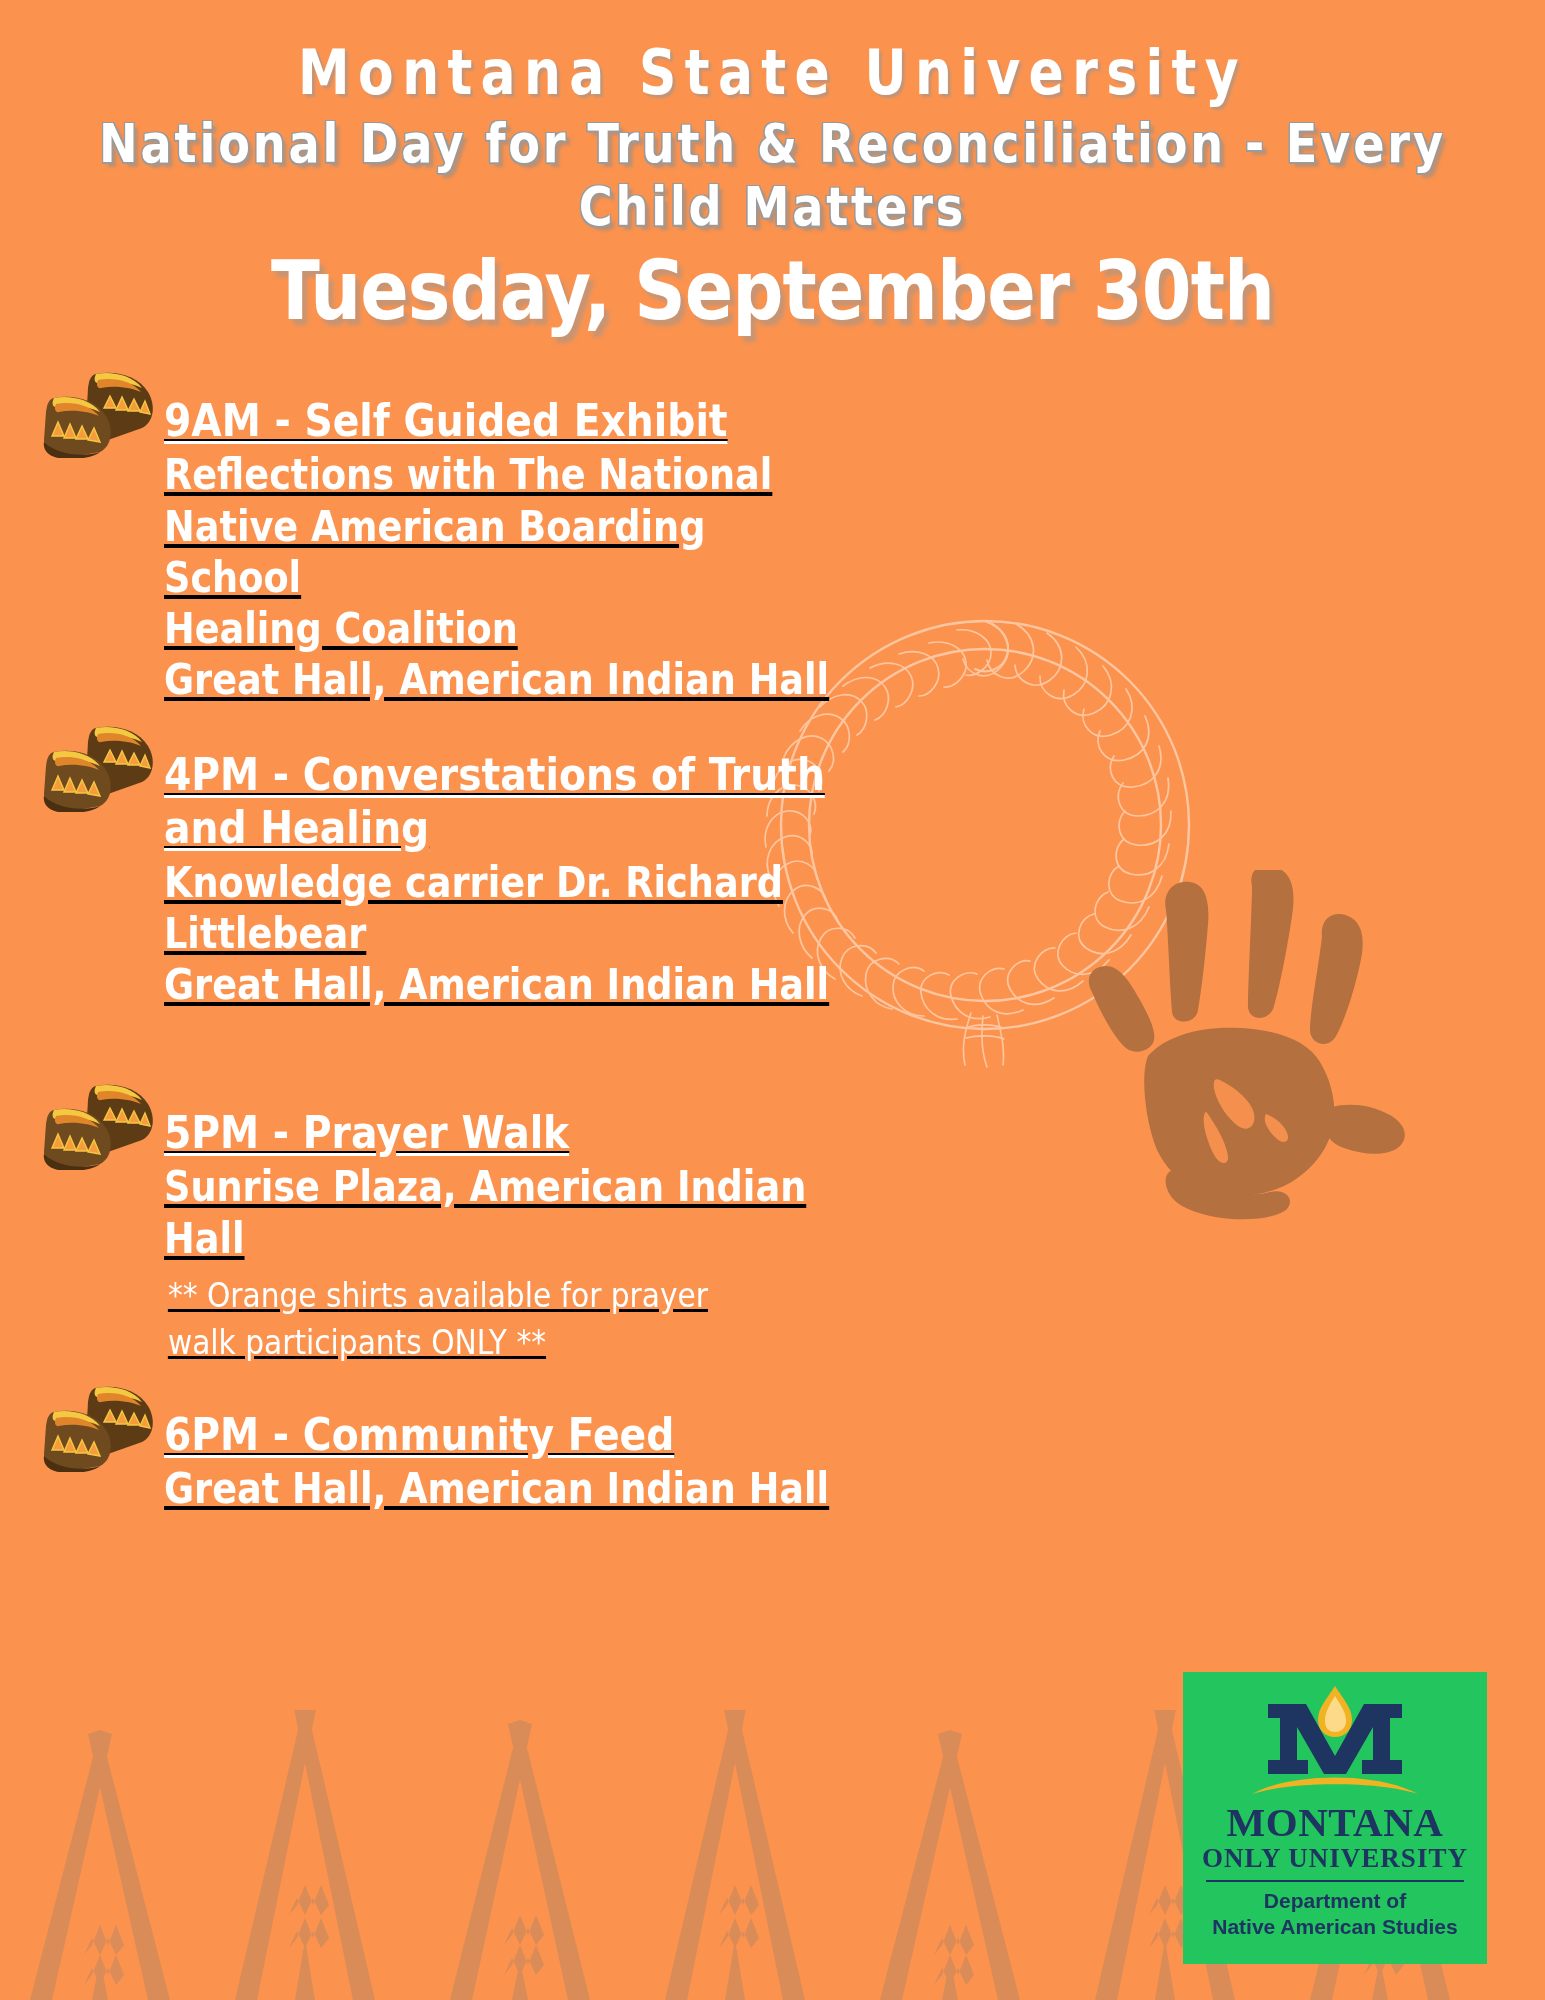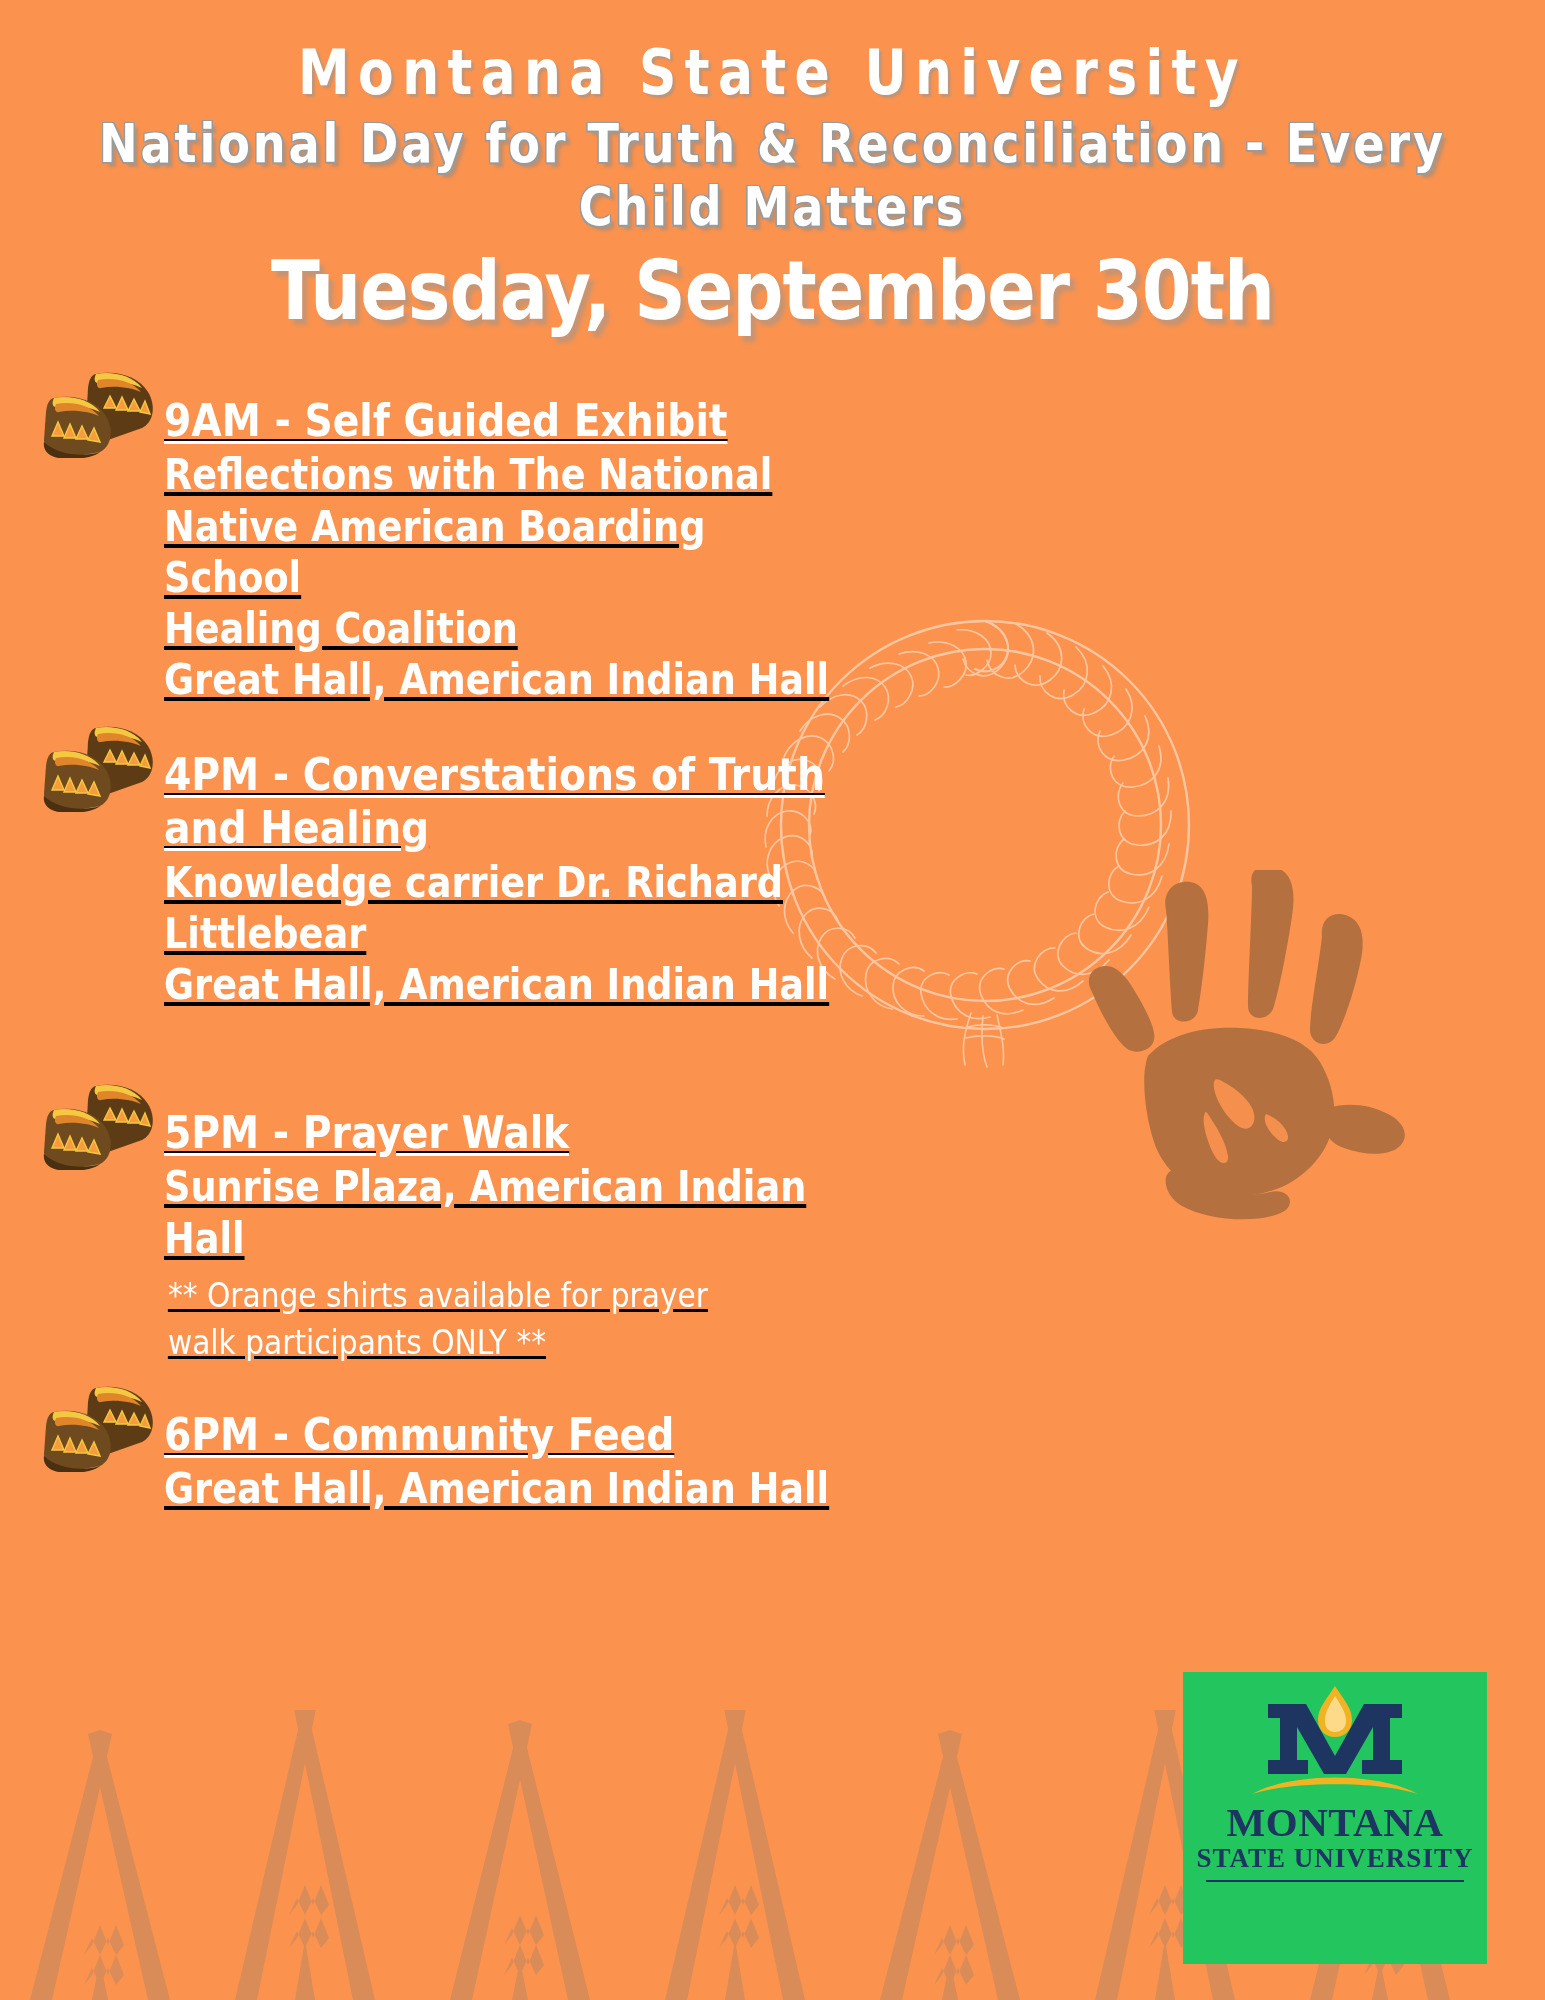--- a/index.html
+++ b/index.html
@@ -511,15 +511,17 @@
 
       <path d="M95 4 C104 18 112 26 112 38 C112 48 105 55 95 55 C85 55 78 48 78 38 C78 26 86 18 95 4 Z" fill="#f0b323"></path>
       <path d="M95 14 C101 24 106 30 106 39 C106 46 101 50 95 50 C89 50 85 46 85 39 C85 30 89 24 95 14 Z" fill="#fdd98a"></path>
 
       <path d="M28 22 L66 22 L95 74 L124 22 L162 22 L162 36 L150 36 L150 78 L162 78 L162 92 L122 92 L122 78 L133 78 L133 45 L106 92 L84 92 L57 45 L57 78 L68 78 L68 92 L28 92 L28 78 L40 78 L40 36 L28 36 Z" fill="#1e3461"></path>
 
       <path d="M12 112 C52 90 138 90 178 112 C138 99 52 99 12 112 Z" fill="#f0b323"></path>
     </svg>
   </div>
   <div class="logo-montana">MONTANA</div>
-  <div class="logo-su">STATE UNIVERSITY</div>
+  <div class="logo-su">ONLY UNIVERSITY</div>
   <div class="logo-rule"></div>
+  <div class="logo-dept">Department of
+Native American Studies</div>
 </div>
 
 </body></html>

